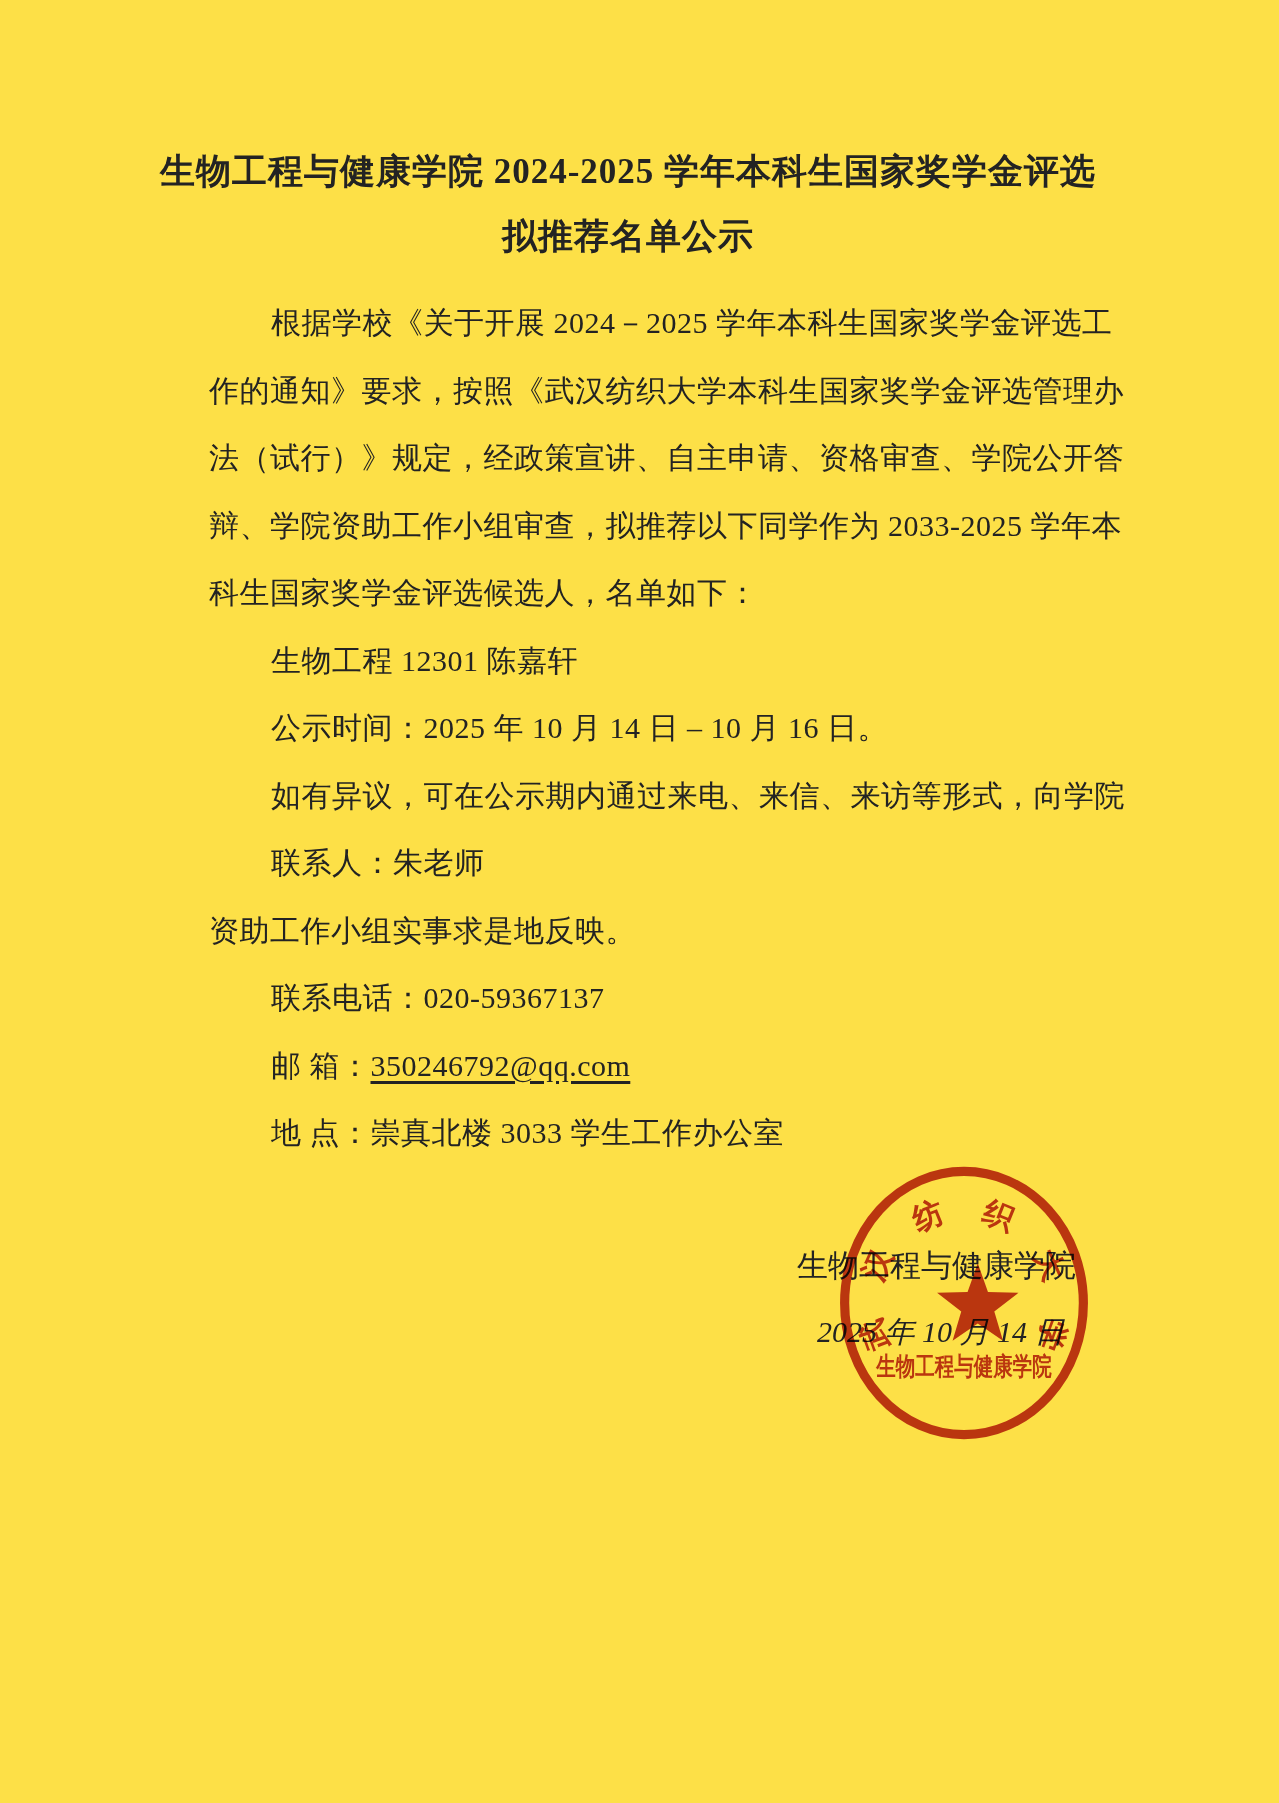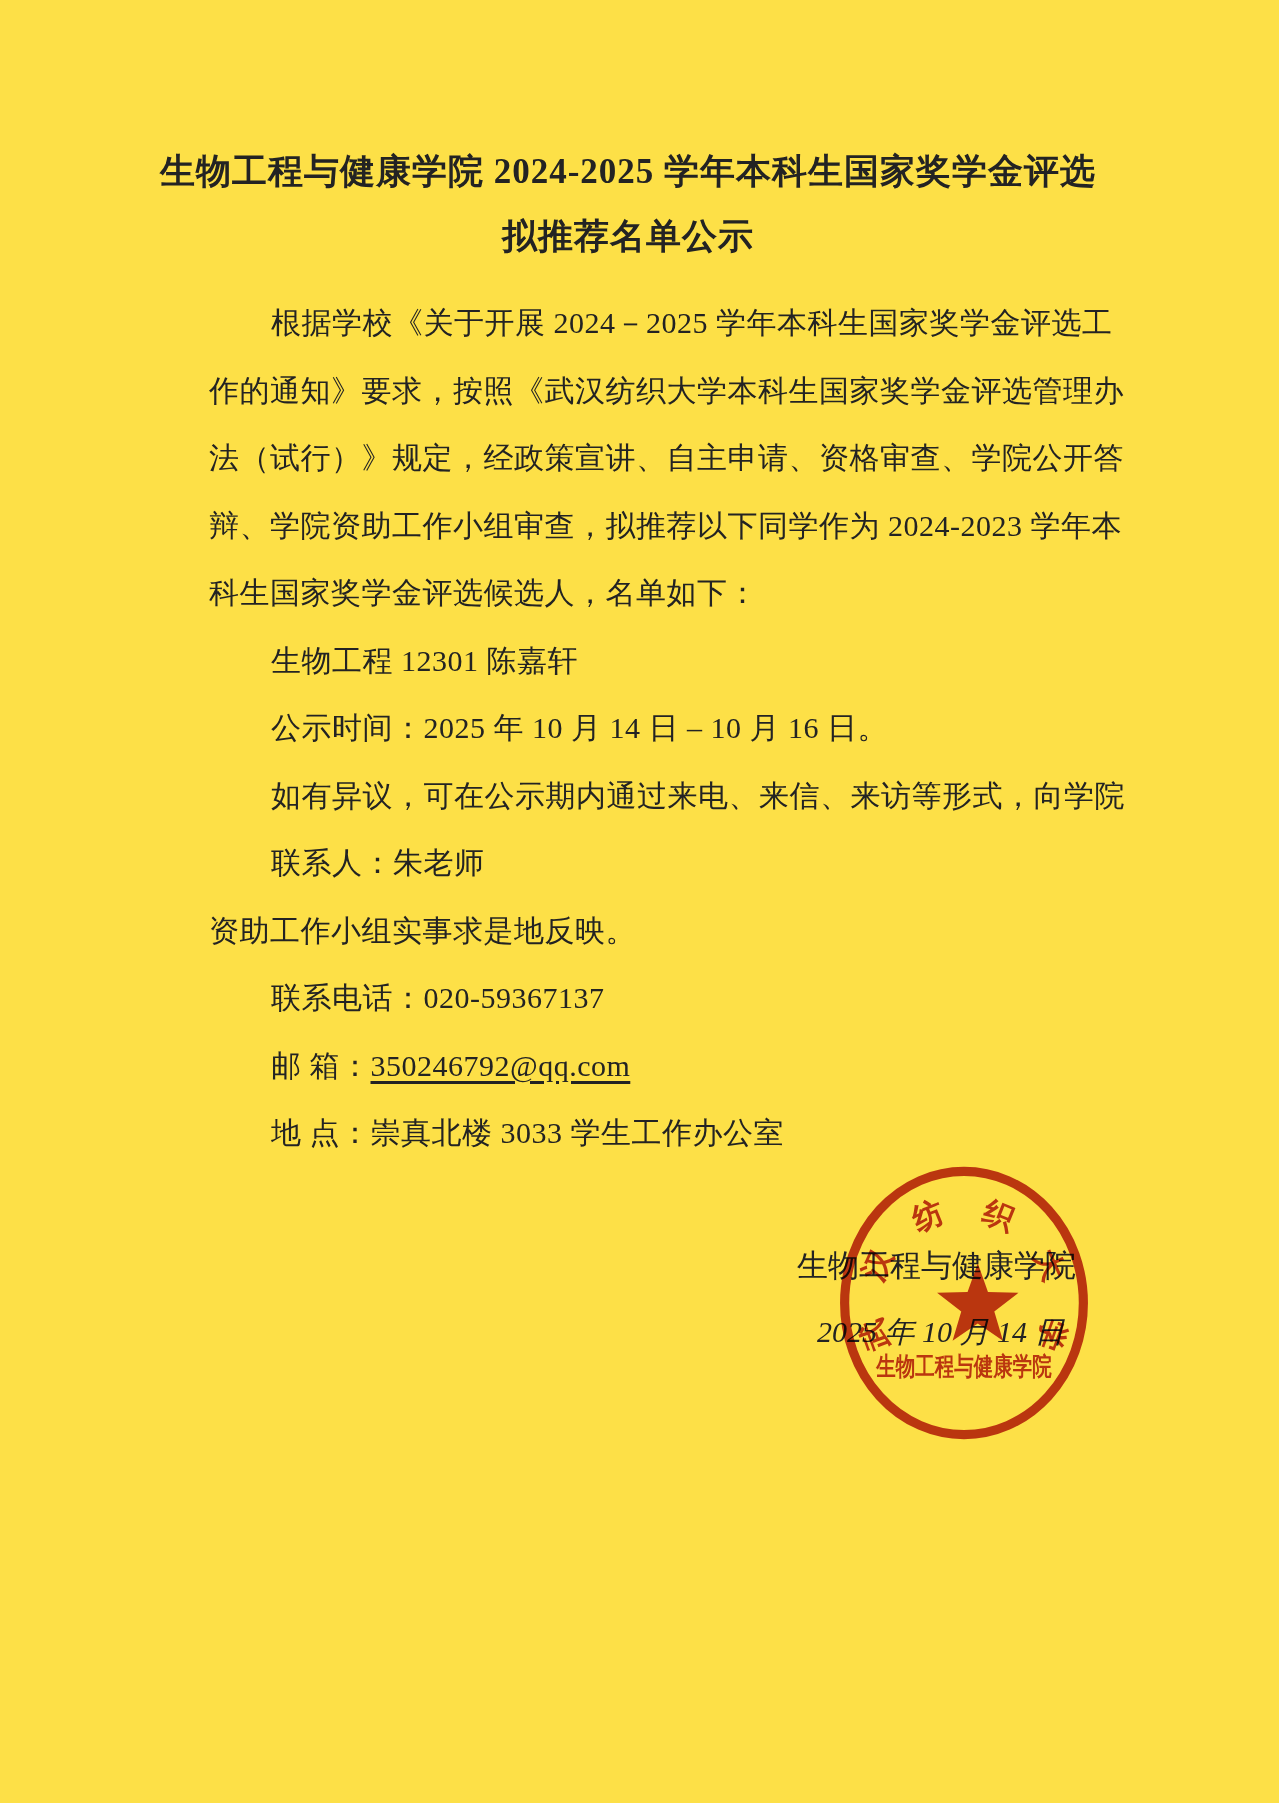--- a/index.html
+++ b/index.html
@@ -56,21 +56,21 @@
 
 <div class="page">
 
   <div class="title title-1">生物工程与健康学院 2024-2025 学年本科生国家奖学金评选</div>
   <div class="title title-2">拟推荐名单公示</div>
 
   <div class="body-block">
     <div class="line indent">根据学校《关于开展 2024－2025 学年本科生国家奖学金评选工</div>
     <div class="line">作的通知》要求，按照《武汉纺织大学本科生国家奖学金评选管理办</div>
     <div class="line">法（试行）》规定，经政策宣讲、自主申请、资格审查、学院公开答</div>
-    <div class="line">辩、学院资助工作小组审查，拟推荐以下同学作为 2024-2023 学年本</div>
+    <div class="line">辩、学院资助工作小组审查，拟推荐以下同学作为 2033-2025 学年本</div>
     <div class="line">科生国家奖学金评选候选人，名单如下：</div>
     <div class="line indent">生物工程 12301 陈嘉轩</div>
     <div class="line indent">公示时间：2025 年 10 月 14 日 – 10 月 16 日。</div>
     <div class="line indent">如有异议，可在公示期内通过来电、来信、来访等形式，向学院</div>
     <div class="line indent">联系人：朱老师</div>
     <div class="line">资助工作小组实事求是地反映。</div>
     <div class="line indent">联系电话：020-59367137</div>
     <div class="line indent"><span>邮  箱：</span><span class="email">350246792@qq.com</span></div>
     <div class="line indent">地  点：崇真北楼 3033 学生工作办公室</div>
   </div>

